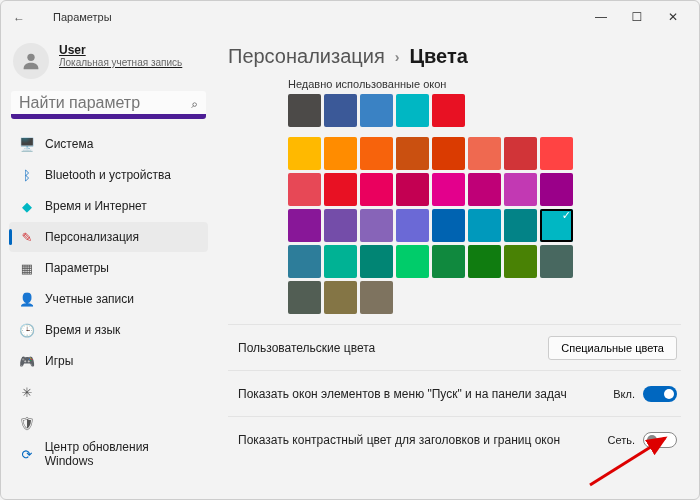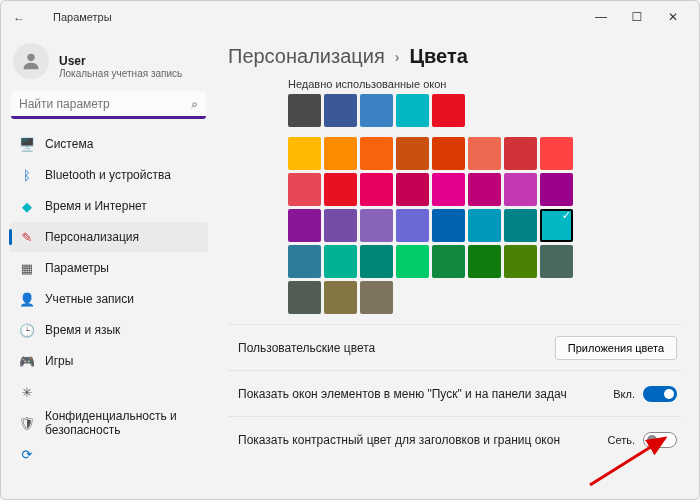--- a/index.html
+++ b/index.html
@@ -5,27 +5,27 @@
 * { box-sizing: border-box; margin: 0; padding: 0; }
 body { font-family: "Segoe UI", sans-serif; font-size: 12px; background: #f3f3f3; color: #1a1a1a; width: 700px; height: 500px; overflow: hidden; position: relative; }
 .window { background: #f3f3f3; width: 700px; height: 500px; border: 1px solid #ccc; border-radius: 6px; display: flex; flex-direction: column; }
 .titlebar { display: flex; align-items: center; height: 32px; padding: 0 8px; }
 .titlebar .back { width: 20px; text-align: center; color: #555; cursor: pointer; }
 .titlebar .title { margin-left: 24px; font-size: 11px; color: #333; }
 .titlebar .spacer { flex: 1; }
 .titlebar .winbtn { width: 36px; height: 28px; display: flex; align-items: center; justify-content: center; color: #333; cursor: pointer; }
 .content { display: flex; flex: 1; overflow: hidden; }
 .sidebar { width: 215px; padding: 4px 8px 8px 8px; overflow-y: auto; }
-.user-row { display: flex; align-items: flex-end; gap: 10px; padding: 6px 4px 12px 4px; }
+.user-row { display: flex; align-items: flex-start; gap: 10px; padding: 6px 4px 12px 4px; text-decoration: underline; }
 .avatar { width: 36px; height: 36px; border-radius: 50%; background: #e6e6e6; display: flex; align-items: center; justify-content: center; }
 .avatar svg { width: 22px; height: 22px; fill: #888; }
 .user-name { font-size: 12px; font-weight: 600; }
 .user-sub { font-size: 10px; color: #666; }
 .search { position: relative; margin: 0 2px 10px 2px; }
-.search input { width: 100%; height: 28px; border: none; border-bottom: 3px solid #4c1d95; background: #fbfbfb; border-radius: 3px; padding: 0 28px 0 8px; font-size: 12px; outline: none; }
+.search input { width: 100%; height: 28px; border: none; border-bottom: 5px solid #4c1d95; background: #fbfbfb; border-radius: 3px; padding: 0 28px 0 8px; font-size: 16px; outline: none; }
 .search .sicon { position: absolute; right: 8px; top: 6px; color: #555; }
 .nav { display: flex; flex-direction: column; gap: 1px; }
 .nav-item { display: flex; align-items: center; gap: 10px; height: 30px; padding: 0 10px; border-radius: 4px; cursor: pointer; font-size: 12px; color: #222; }
 .nav-item.active { background: #eaeaea; position: relative; }
 .nav-item.active::before { content: ""; position: absolute; left: 0; top: 7px; bottom: 7px; width: 3px; background: #0067c0; border-radius: 2px; }
 .nav-item .nicon { width: 16px; height: 16px; display: flex; align-items: center; justify-content: center; font-size: 13px; }
 .main { flex: 1; padding: 6px 18px 0 12px; overflow-y: auto; }
 .breadcrumb { font-size: 20px; font-weight: 600; margin: 6px 0 10px 0; display: flex; align-items: center; gap: 10px; }
 .breadcrumb .crumb-parent { color: #555; font-weight: 500; }
 .breadcrumb .chev { color: #888; font-size: 14px; }
@@ -108,24 +108,24 @@
           </div>
           <div class="nav-item">
             <span class="nicon" style="color:#555">🎮</span>
             <span>Игры</span>
           </div>
           <div class="nav-item">
             <span class="nicon" style="color:#555">✳</span>
           </div>
           <div class="nav-item">
             <span class="nicon" style="color:#555">🛡</span>
-            <span>Конфиденциальность и безопасность</span>
           </div>
           <div class="nav-item">
             <span class="nicon" style="color:#0067c0">⟳</span>
+            <span>Центр обновления Windows</span>
           </div>
         </div>
     </div>
 
     <div class="main">
       <div class="breadcrumb">
         <span class="crumb-parent">Персонализация</span>
         <span class="chev">›</span>
         <span>Цвета</span>
       </div>
@@ -172,21 +172,21 @@
           <div class="swatch" style="background: rgb(16, 124, 16);"></div>
           <div class="swatch" style="background: rgb(73, 130, 5);"></div>
           <div class="swatch" style="background: rgb(72, 104, 96);"></div>
           <div class="swatch" style="background: rgb(82, 94, 84);"></div>
           <div class="swatch" style="background: rgb(132, 117, 69);"></div>
           <div class="swatch" style="background: rgb(126, 115, 95);"></div>
         </div>
 
       <div class="setting-row">
         <div class="label">Пользовательские цвета</div>
-        <button class="btn">Приложения цвета</button>
+        <button class="btn">Специальные цвета</button>
       </div>
 
       <div class="setting-row">
         <div class="label">Показать окон элементов в меню "Пуск" и на панели задач</div>
         <div class="toggle-wrap">
           <span>Вкл.</span>
           <div class="toggle on">
               <div class="knob"></div>
             </div>
         </div>

